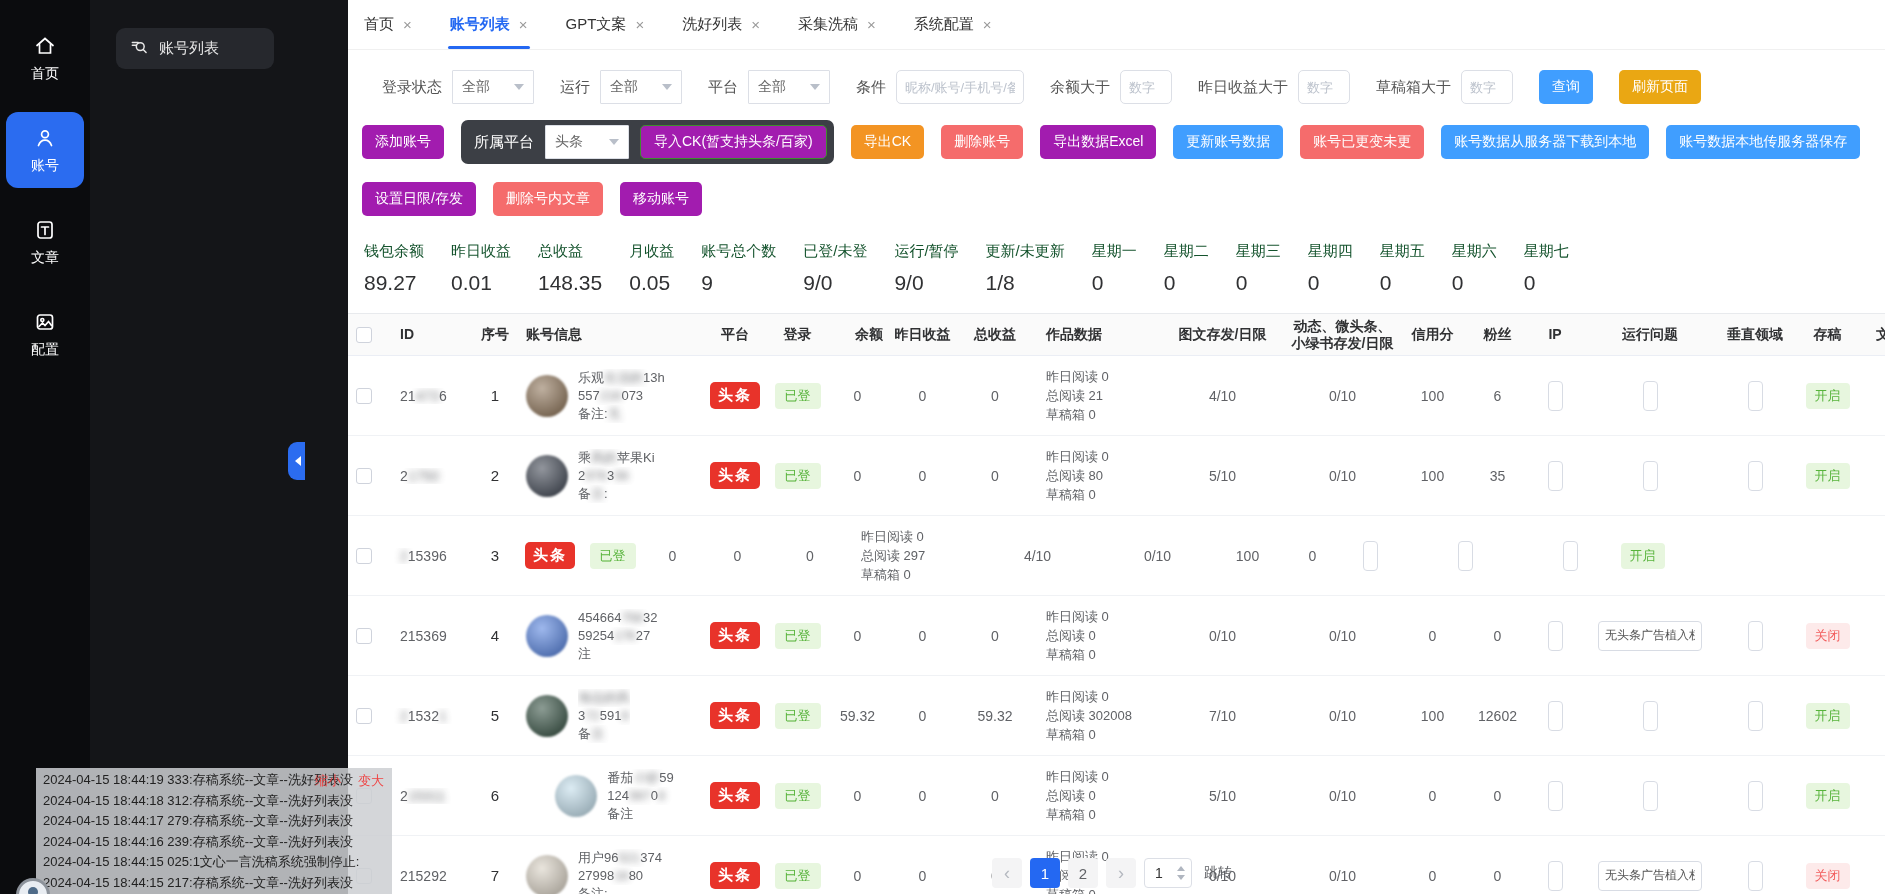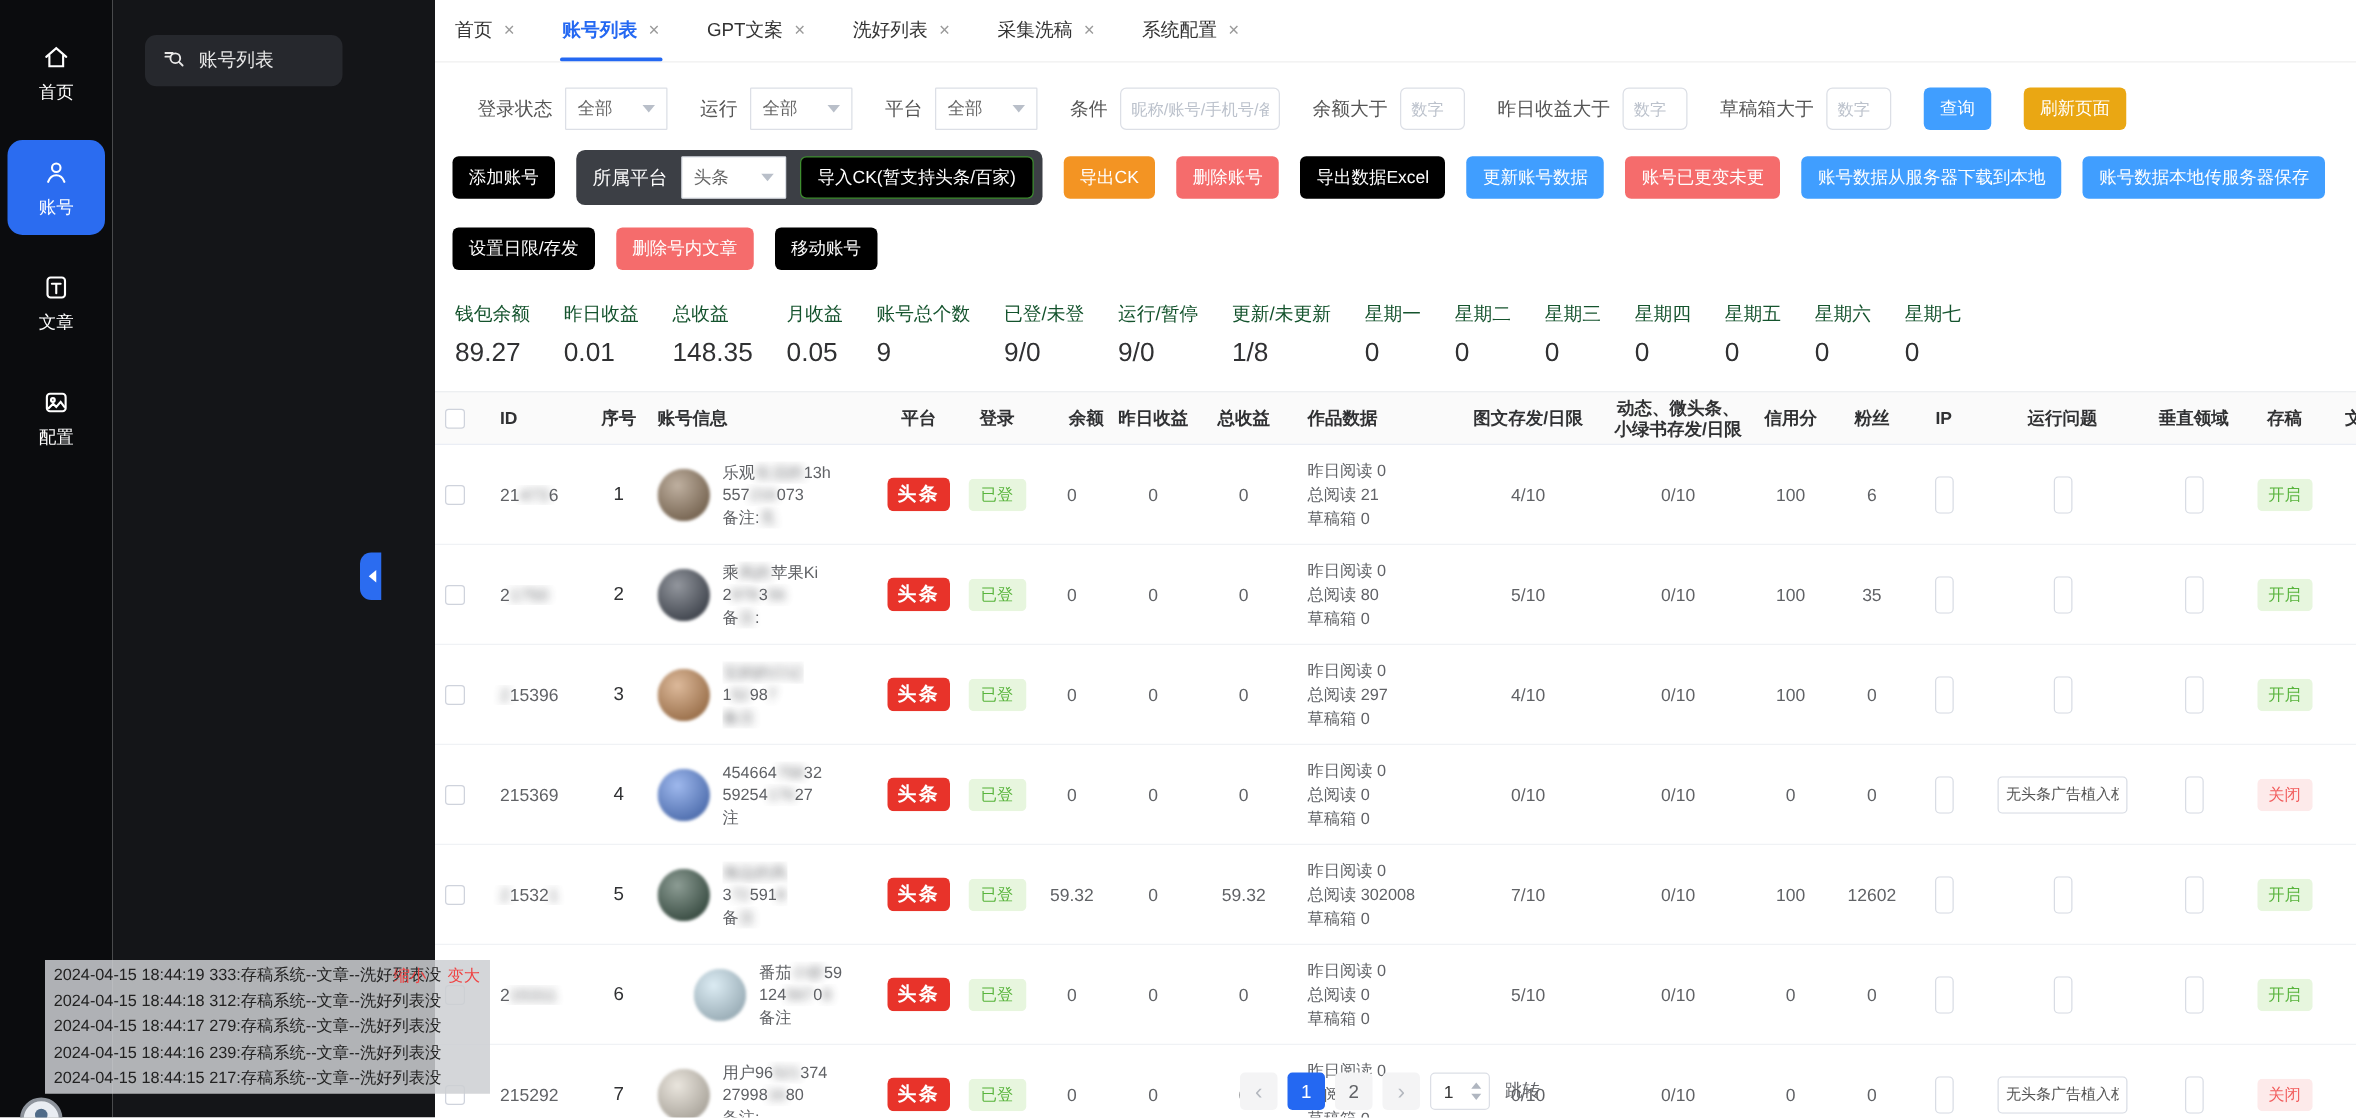--- a/index.html
+++ b/index.html
@@ -34,21 +34,21 @@
   .flabel{font-size:15px;color:#555}
   .select{height:34px;border:1px solid #dcdfe6;border-radius:1px;background:#fff;display:flex;align-items:center;justify-content:space-between;padding:0 9px;color:#666;font-size:14px;cursor:pointer}
   .sel-sm{width:82px}
   .caret{width:0;height:0;border:5px solid transparent;border-top:6px solid #b9bfc9;margin-top:5px}
   input.txt{height:34px;border:1px solid #dcdfe6;border-radius:5px;padding:0 8px;font-size:13px;color:#333;outline:none;background:#fff}
   input.txt::placeholder{color:#bcc2cc}
   .w-cond{width:128px}
   .w-num{width:52px}
   .btn{height:34px;border:none;border-radius:5px;color:#fff;font-size:14px;padding:0 13px;cursor:pointer;white-space:nowrap}
   .btn.blue{background:#409eff}
-  .btn.green{background:#000000}
+  .btn.green{background:#a21caf}
   .btn.red{background:#f56c6c}
   .btn.orange{background:#f39423}
   .btn.amber{background:#eaa713}
 
   .actions{display:flex;align-items:center;padding-left:14px;margin-top:16px;gap:17px}
   .actions2{display:flex;align-items:center;padding-left:14px;margin-top:18px;gap:17px}
   .pgroup{display:flex;align-items:center;gap:11px;background:#3c3f45;border-radius:7px;padding:5px 7px 5px 13px}
   .pgroup .flabel{color:#fff}
   .pgroup .select{width:84px}
   .pgroup .btn.green{border:1px solid #3e8e2f}
@@ -512,28 +512,20 @@
           <div class="tr">
             <div class="td c0" style="width: 32px;">
               <span class="cbx"></span>
             </div>
             <div class="td c1" style="width: 90px;">
               <span class="id-text"><span class="blur">2</span><span>15396</span></span>
             </div>
             <div class="td c2" style="width: 50px;">
               <span class="seq">3</span>
             </div>
-            <div class="td c3" style="width: 185px;">
-              <span class="avatar" style="background: radial-gradient(circle at 38% 32%, rgba(255, 255, 255, 0.45), rgba(0, 0, 0, 0.3)) rgb(192, 128, 72);"></span>
-              <div class="info-lines">
-                <div class="info-line"><span class="blur">宝妈的日记</span></div>
-                <div class="info-line"><span>1</span><span class="blur">52</span><span>98</span><span class="blur">7</span></div>
-                <div class="info-line"><span class="blur">备注</span></div>
-              </div>
-            </div>
             <div class="td c4" style="width: 60px;">
               <span class="badge">头条</span>
             </div>
             <div class="td c5" style="width: 65px;">
               <span class="pill">已登</span>
             </div>
             <div class="td c6" style="width: 55px;">
               <span>0</span>
             </div>
             <div class="td c7" style="width: 75px;">
@@ -853,16 +845,17 @@
 
 <div class="logs">
   <div class="log-controls">
     <span>缩小</span>
     <span>变大</span>
   </div>
 <div class="log-line">2024-04-15 18:44:19 333:存稿系统--文章--洗好列表没</div>
     <div class="log-line">2024-04-15 18:44:18 312:存稿系统--文章--洗好列表没</div>
     <div class="log-line">2024-04-15 18:44:17 279:存稿系统--文章--洗好列表没</div>
     <div class="log-line">2024-04-15 18:44:16 239:存稿系统--文章--洗好列表没</div>
+    <div class="log-line">2024-04-15 18:44:15 025:1文心一言洗稿系统强制停止:</div>
     <div class="log-line">2024-04-15 18:44:15 217:存稿系统--文章--洗好列表没</div>
   </div>
 
 <div class="float-icon"></div>
 
 </body></html>

